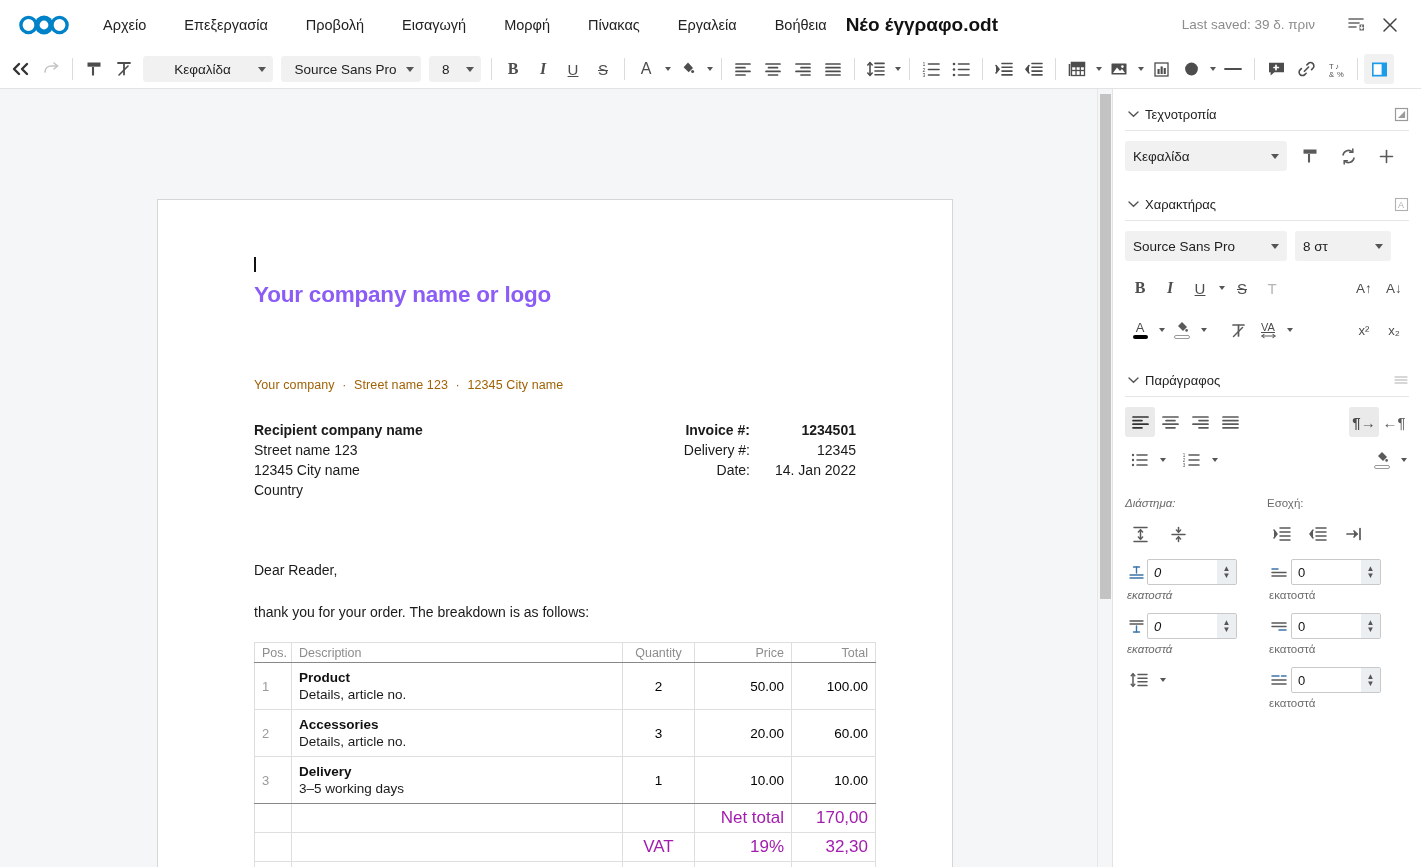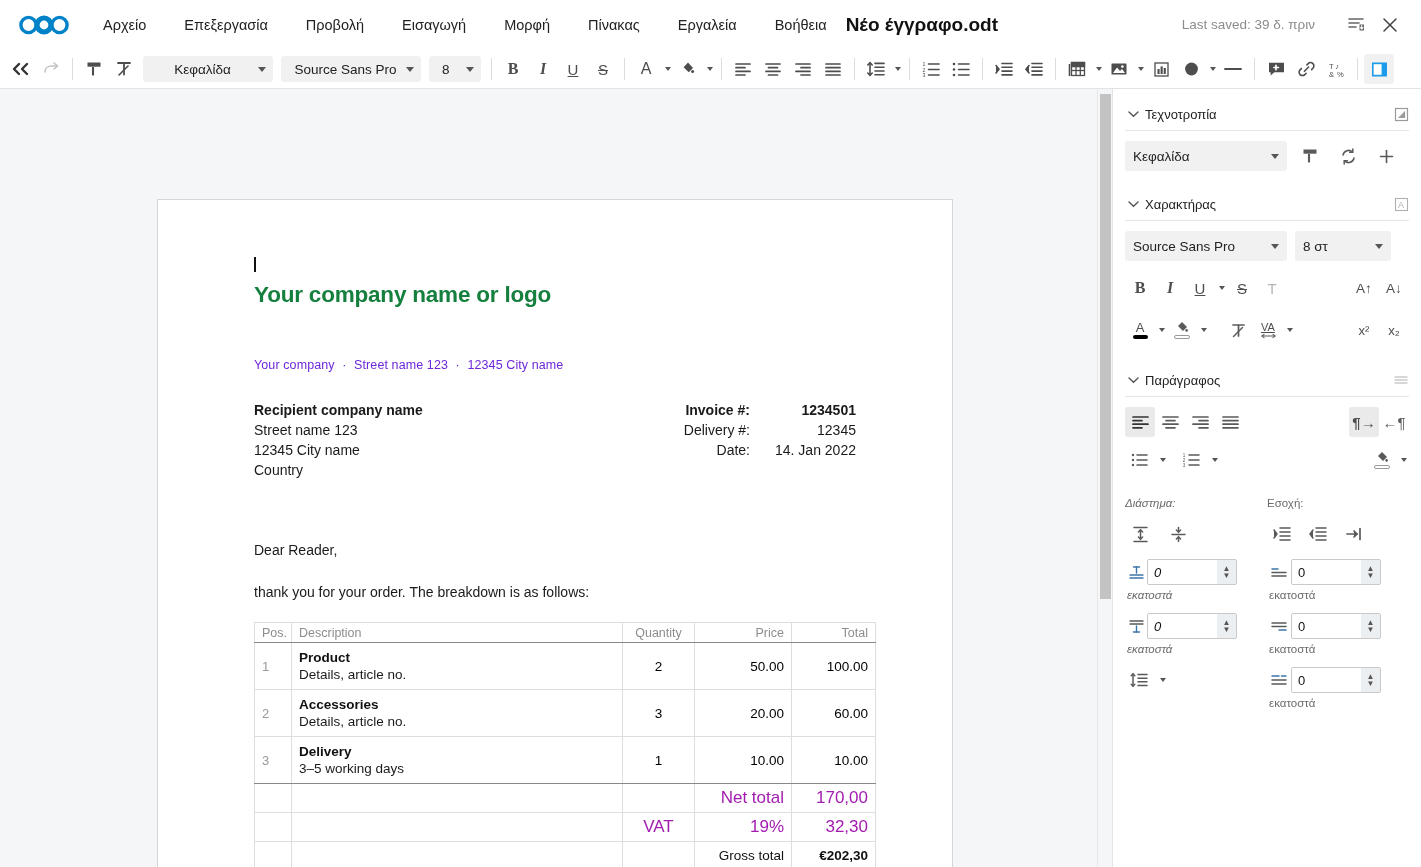--- a/index.html
+++ b/index.html
@@ -60,24 +60,24 @@
     position:absolute; left:157px; top:110px; width:796px; height:900px;
     background:#fff; border:1px solid #d6d6d6; box-shadow:0 0 0 0 rgba(0,0,0,0);
   }
   .page-inner { padding:56px 96px 0 96px; }
 
   .doc-cursor {
     display:inline-block; width:1.5px; height:15px; background:#111; vertical-align:-2px;
   }
   .cursor-line { height:24px; margin-bottom:2px; }
   .doc-title-big {
-    font-size:22.5px; font-weight:bold; color:#15803d; letter-spacing:-0.2px; margin:0 0 14px 0;
+    font-size:22.5px; font-weight:bold; color:#8b5cf6; letter-spacing:-0.2px; margin:0 0 14px 0;
   }
   .doc-addressline {
-    font-size:12.5px; color:#6d28d9; margin-top:50px; margin-bottom:28px; letter-spacing:.1px;
+    font-size:12.5px; color:#a16207; margin-top:70px; margin-bottom:28px; letter-spacing:.1px;
   }
   .doc-addressline .dot { padding:0 4px; }
 
   .inv-block { display:flex; font-size:14px; color:#1a1a1a; line-height:20px; }
   .inv-left { width:54%; }
   .inv-left .b { font-weight:bold; }
   .inv-right { width:46%; }
   .inv-row { display:flex; justify-content:flex-end; }
   .inv-lbl { text-align:right; padding-right:10px; }
   .inv-val { width:96px; text-align:right; }

